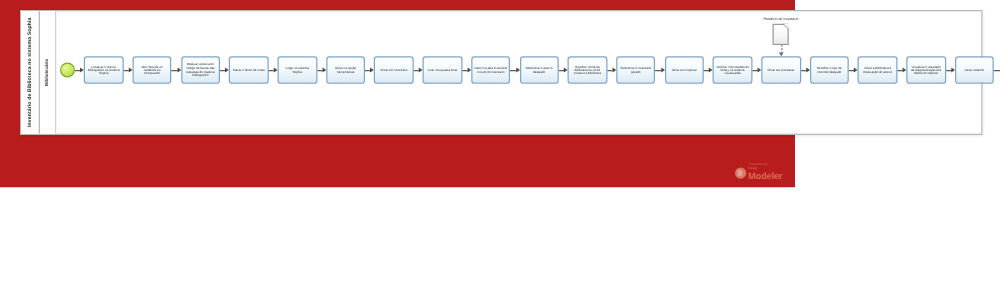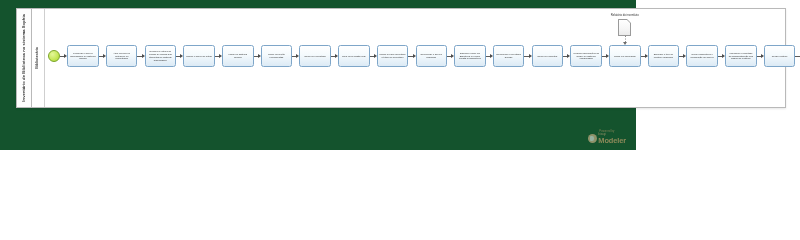--- a/index.html
+++ b/index.html
@@ -13,21 +13,21 @@
     font-family: "Liberation Sans", sans-serif;
     overflow: hidden;
     position: relative;
   }
 
   
   #canvas {
     position: absolute;
     left: 0; top: 0;
     width: 636px; height: 150px;
-    background: #14532d;
+    background: #b91c1c;
   }
 
   
   .pool {
     position: absolute;
     left: 16px;
     top: 8px;
     width: 770px;
     height: 100px;
     border: 1px solid #b9b9b9;

